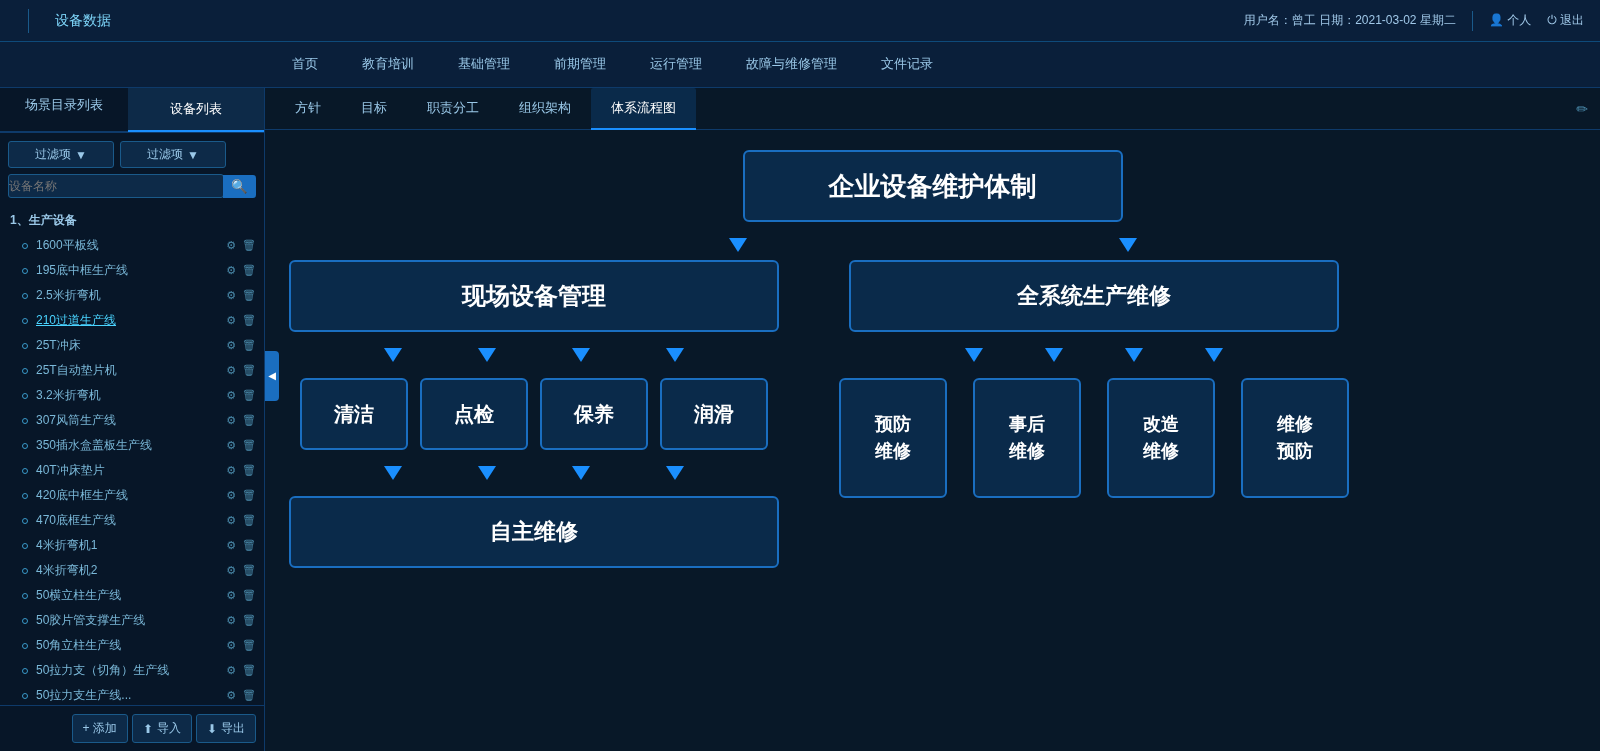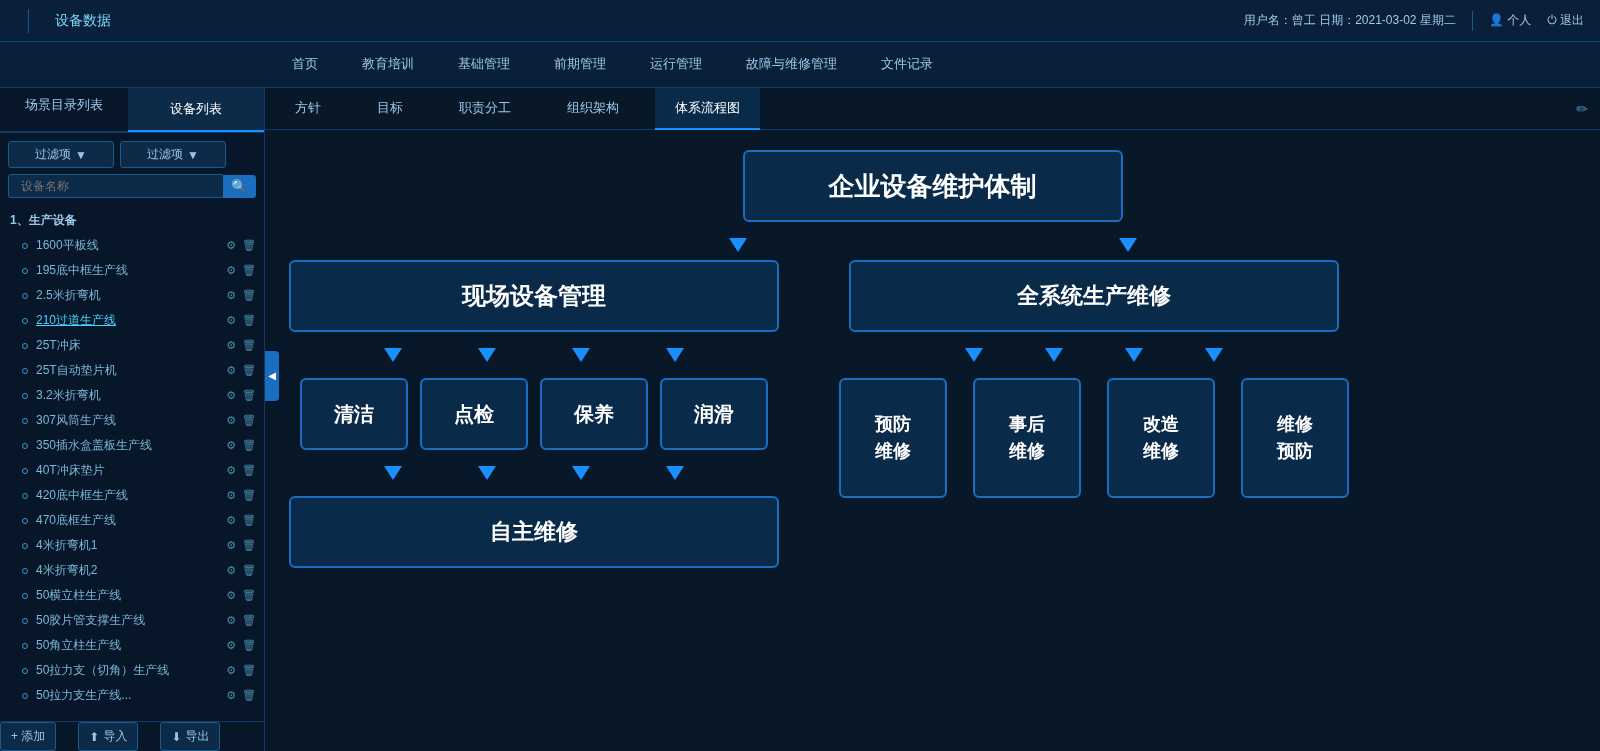--- a/index.html
+++ b/index.html
@@ -131,21 +131,21 @@
       padding: 0 8px 6px 8px;
       display: flex;
       align-items: center;
       gap: 0;
     }
     .search-input {
       background: #0d2a48;
       border: 1px solid #1a5a8a;
       border-radius: 3px;
       color: #9ac8e8;
-      padding: 4px 12px;
+      padding: 4px 0;
       font-size: 12px;
       width: 100%;
       outline: none;
     }
     .search-icon-btn {
       background: #1a6ec0;
       border: none;
       border-radius: 0 3px 3px 0;
       color: #fff;
       padding: 4px 8px;
@@ -178,23 +178,25 @@
     }
     .tree-item-left { display: flex; align-items: center; gap: 4px; }
     .tree-item-dot {
       width: 6px; height: 6px; border-radius: 50%;
       border: 1px solid #3a9aca; margin-right: 4px;
     }
     .tree-item-actions { display: flex; gap: 6px; align-items: center; }
     .tree-icon-btn { color: #4a8aaa; font-size: 11px; cursor: pointer; }
 
     .sidebar-footer {
-      display: flex;
-      gap: 22px;
+      padding: 8px;
+      display: flex;
+      gap: 4px;
       border-top: 1px solid #0e3a6a;
+      justify-content: flex-end;
     }
     .footer-btn {
       background: #0d2a48;
       border: 1px solid #1a5a8a;
       border-radius: 3px;
       color: #9ac8e8;
       padding: 5px 10px;
       font-size: 12px;
       cursor: pointer;
       display: flex;
@@ -211,21 +213,21 @@
       overflow: hidden;
     }
 
     
     .sub-tabs {
       display: flex;
       align-items: center;
       height: 42px;
       border-bottom: 1px solid #0e3a6a;
       padding: 0 10px;
-      gap: 16px;
+      gap: 0;
       position: relative;
     }
     .sub-tab {
       padding: 0 20px;
       height: 42px;
       display: flex;
       align-items: center;
       color: #9ac8e8;
       font-size: 13px;
       cursor: pointer;

